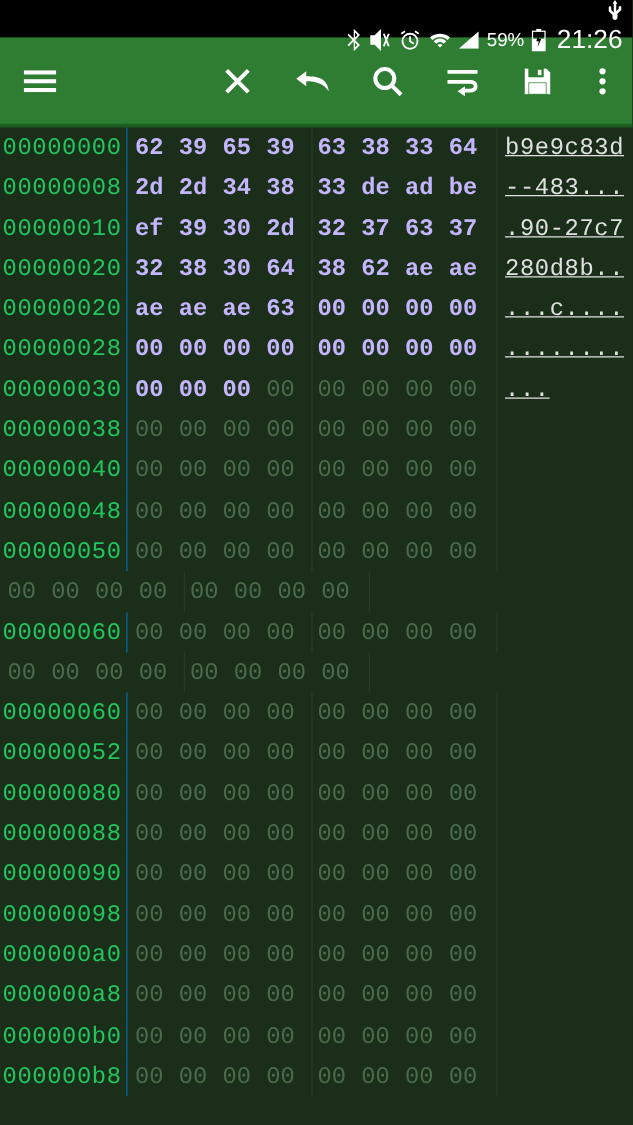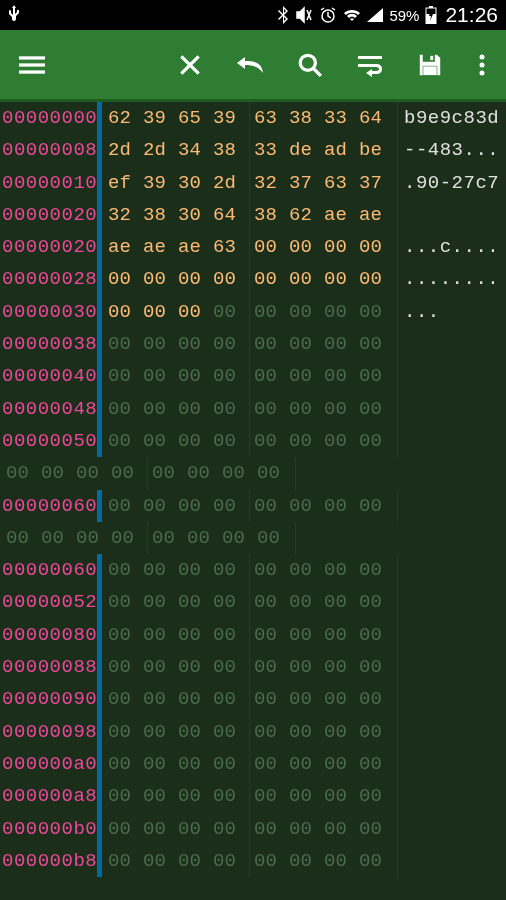--- a/index.html
+++ b/index.html
@@ -3,25 +3,26 @@
 <meta charset="utf-8">
 <style>
   * { margin: 0; padding: 0; box-sizing: border-box; }
   html, body { width: 506px; height: 900px; overflow: hidden; font-family: monospace; background: #1a2e1a; }
   
   .status-bar {
     height: 30px;
     background: #000;
     color: #fff;
     display: flex;
-    align-items: center;
+    align-items: flex-end;
     justify-content: space-between;
     padding: 0 8px;
     font-size: 15px;
     font-family: sans-serif;
+    flex-direction: column;
   }
   .status-left { display: flex; align-items: center; gap: 4px; }
   .status-right { display: flex; align-items: center; gap: 6px; }
   .status-right svg { fill: #fff; }
   
   .toolbar {
     height: 72px;
     background: #2e7d32;
     display: flex;
     align-items: center;
@@ -48,43 +49,44 @@
     width: 100%;
   }
   .hex-row {
     display: flex;
     height: 32.3px;
     align-items: center;
   }
   .offset-col {
     width: 102px;
     padding-left: 2px;
-    color: #ec4899;
-    border-right: 5px solid #0369a1;
+    color: #22c55e;
+    border-right: 1px solid #0369a1;
     letter-spacing: 0.5px;
   }
   .bytes-col {
     display: flex;
     padding-left: 6px;
     border-right: 1px solid #2a3a2a;
   }
   .bytes-col.group1 { width: 148px; }
   .bytes-col.group2 { width: 148px; padding-left: 4px; }
   .byte {
     width: 35px;
     text-align: left;
   }
-  .byte.hl { color: #fdba74; }
+  .byte.hl { color: #c4b5fd; font-weight: bold; }
   .byte.dim { color: #4a6b4a; }
   .ascii-col {
     flex: 1;
     padding-left: 6px;
     color: #e0e0e0;
     letter-spacing: 0.5px;
     white-space: pre;
+    text-decoration: underline;
   }
 </style>
 </head>
 <body>
 
 <div class="status-bar">
   <div class="status-left">
     <svg width="12" height="20" viewBox="0 0 12 20" fill="#fff">
         <path d="M6 0 L8 3 L7 3 L7 9 L9 7 L9 5 L11 5 L11 8 L8 11 L8 14 C8 15 7 16 6 16 C5 16 4 15 4 14 L4 12 L1 9 L1 6 C1 5 2 5 2 5 C3 5 3 6 3 6 L3 8 L5 10 L5 3 L4 3 Z"></path>
       </svg>
@@ -218,20 +220,21 @@
         <span class="byte hl">38</span>
         <span class="byte hl">30</span>
         <span class="byte hl">64</span>
       </div>
       <div class="bytes-col group2">
         <span class="byte hl">38</span>
         <span class="byte hl">62</span>
         <span class="byte hl">ae</span>
         <span class="byte hl">ae</span>
       </div>
+      <div class="ascii-col">280d8b..</div>
     </div>
     <div class="hex-row">
       <div class="offset-col">00000020</div>
       <div class="bytes-col group1">
         <span class="byte hl">ae</span>
         <span class="byte hl">ae</span>
         <span class="byte hl">ae</span>
         <span class="byte hl">63</span>
       </div>
       <div class="bytes-col group2">

